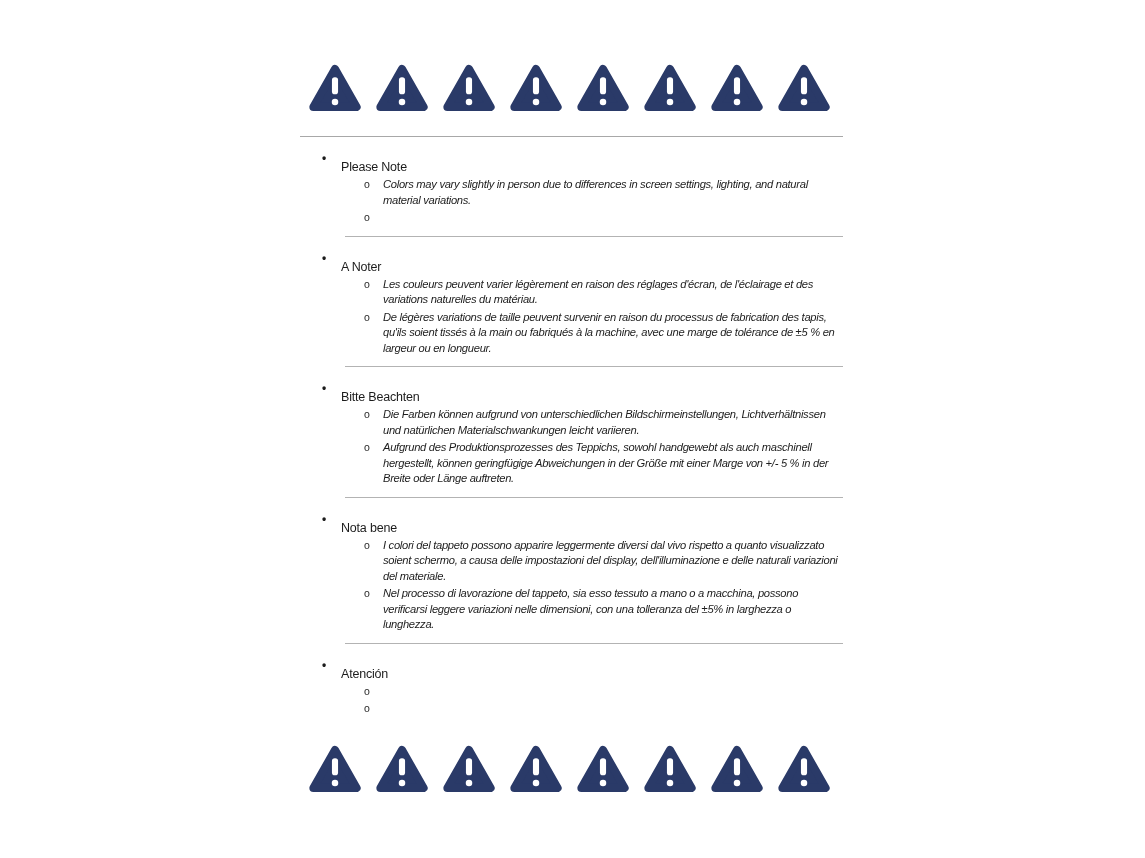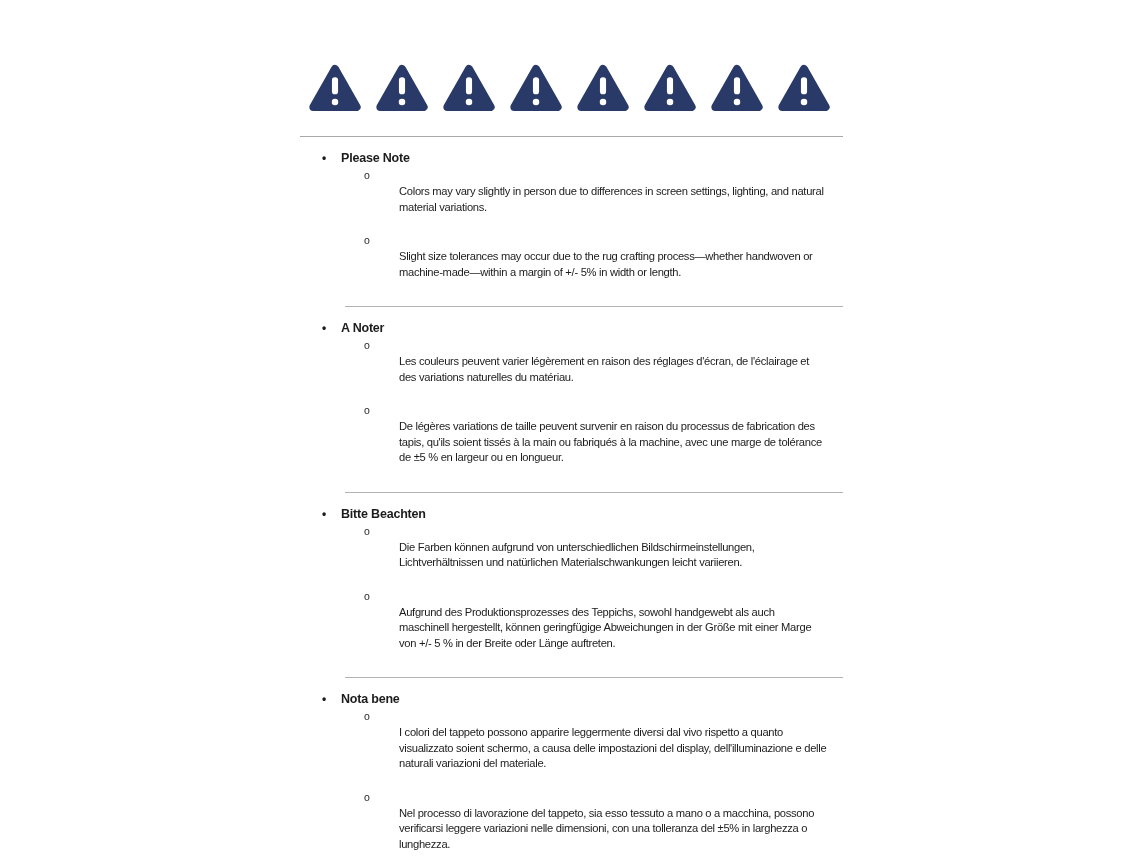--- a/index.html
+++ b/index.html
@@ -51,42 +51,44 @@
     line-height: 16px;
   }
   .b1 {
     width: 19px;
     margin-left: 22px;
     flex-shrink: 0;
     font-size: 12px;
     font-weight: bold;
   }
   .sec-title {
-    font-weight: bold;
+    font-weight: normal;
     font-size: 12.5px;
     letter-spacing: -0.2px;
+    margin-top: 9px;
   }
   .sub {
     display: flex;
     margin-top: 2px;
   }
   .b2 {
     width: 19px;
     margin-left: 64px;
     flex-shrink: 0;
     font-size: 10.5px;
     line-height: 15.5px;
     color: #2a2a2a;
   }
   .sub p {
-    margin: 16px;
+    margin: 0;
     width: 459px;
     font-size: 11.2px;
     line-height: 15.5px;
     letter-spacing: -0.3px;
+    font-style: italic;
   }
 </style>
 </head>
 <body>
 
 <div class="page">
   <div class="content">
 
     <div class="tri-row top">
       <svg class="tri" viewBox="0 0 60 56">
@@ -137,21 +139,20 @@
       <div class="sec-head">
         <span class="b1">•</span>
         <span class="sec-title">Please Note</span>
       </div>
       <div class="sub">
         <span class="b2">o</span>
         <p>Colors may vary slightly in person due to differences in screen settings, lighting, and natural material variations.</p>
       </div>
       <div class="sub">
         <span class="b2">o</span>
-        <p>Slight size tolerances may occur due to the rug crafting process—whether handwoven or machine-made—within a margin of +/- 5% in width or length.</p>
       </div>
       <hr class="divider indented">
     </div>
 
     <div class="section">
       <div class="sec-head">
         <span class="b1">•</span>
         <span class="sec-title">A Noter</span>
       </div>
       <div class="sub">

